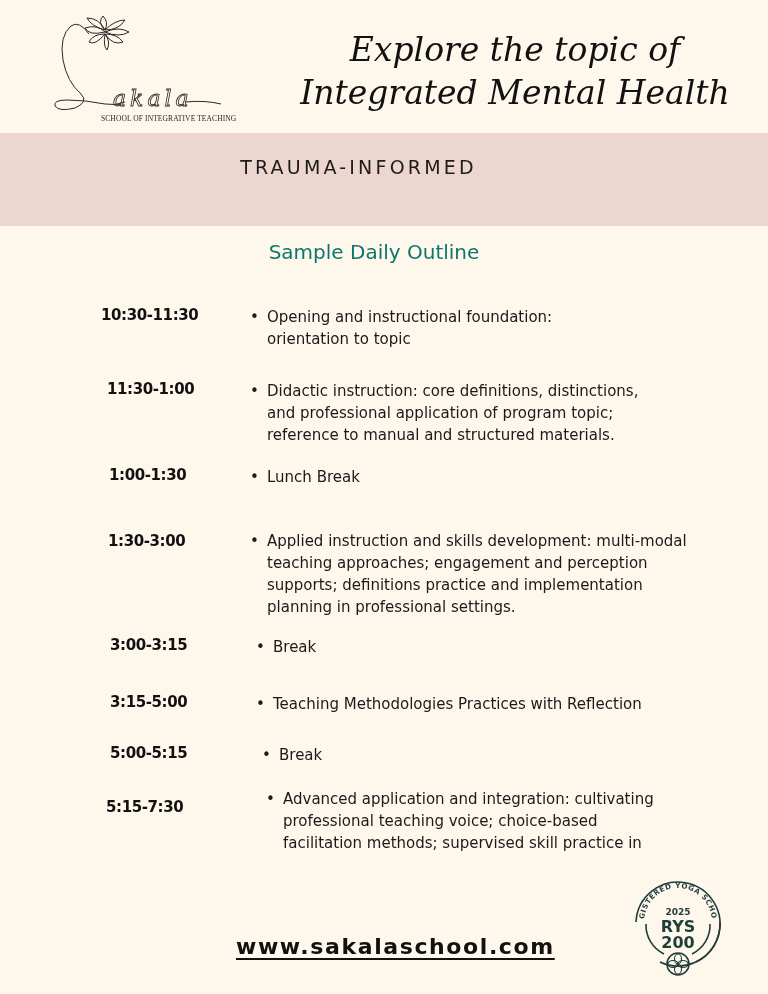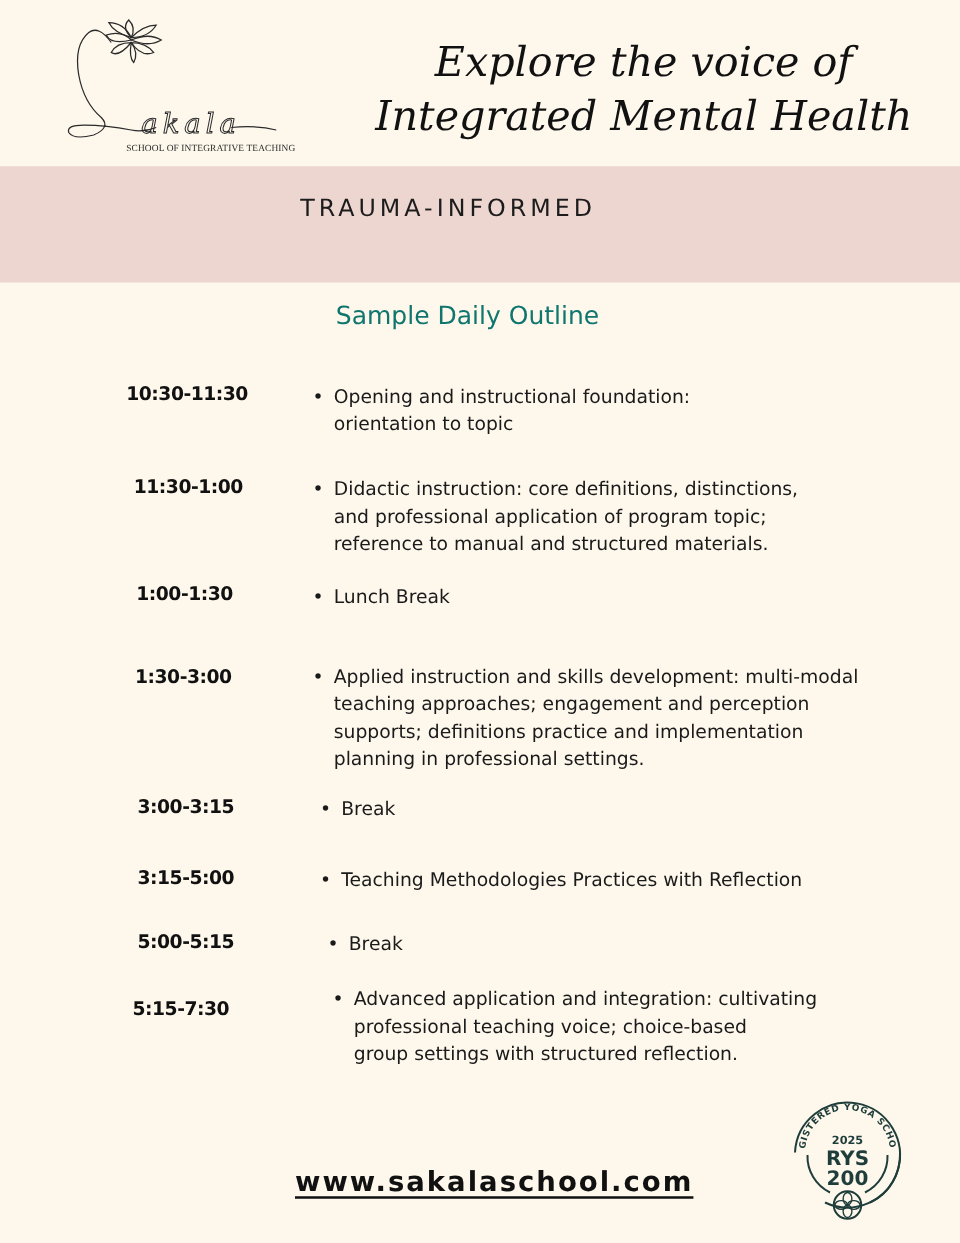--- a/index.html
+++ b/index.html
@@ -77,21 +77,21 @@
 
     <path d="M44 22 Q34 8 26 14 Q14 24 18 48 Q22 70 36 82 Q44 90 30 96 Q14 100 10 94 Q8 88 22 88 Q40 88 60 92 Q70 94 80 90" fill="none" stroke="#2a2a2a" stroke-width="1"></path>
 
     <text x="68" y="94" font-family="DejaVu Serif, serif" font-style="italic" font-size="22" fill="none" stroke="#2a2a2a" stroke-width="0.8" letter-spacing="4">akala</text>
     <path d="M140 90 Q160 88 176 92" fill="none" stroke="#2a2a2a" stroke-width="1"></path>
   </svg>
   <div class="logo-sub">SCHOOL OF INTEGRATIVE TEACHING</div>
 </div>
 
 <div class="headline">
-  <div>Explore the voice of</div>
+  <div>Explore the topic of</div>
   <div>Integrated Mental Health</div>
 </div>
 
 <div class="band" style="background: rgb(236, 214, 207);">
   <div class="band-line l1">TRAUMA-INFORMED</div>
 </div>
 
 <div class="section-title">Sample Daily Outline</div>
 
 <div id="schedule">
@@ -149,21 +149,21 @@
         <span class="bullet">•</span>
         <span class="item-text">Break</span>
       </div>
     </div>
     <div class="row" style="top: 788px;">
       <div class="time" style="left: 106px; top: 10px;">5:15-7:30</div>
       <div class="item" style="left: 266px;">
         <span class="bullet">•</span>
         <span class="item-text">Advanced application and integration: cultivating</span>
         <span class="item-text">professional teaching voice; choice-based</span>
-        <span class="item-text">group settings with structured reflection.</span>
+        <span class="item-text">facilitation methods; supervised skill practice in</span>
       </div>
     </div>
   </div>
 
 <a class="url">www.sakalaschool.com</a>
 
 <div class="badge">
   <svg width="96" height="110" viewBox="0 0 96 110">
     <defs>
       <path id="ringpath" d="M14 52 A34 34 0 0 1 82 52"></path>

